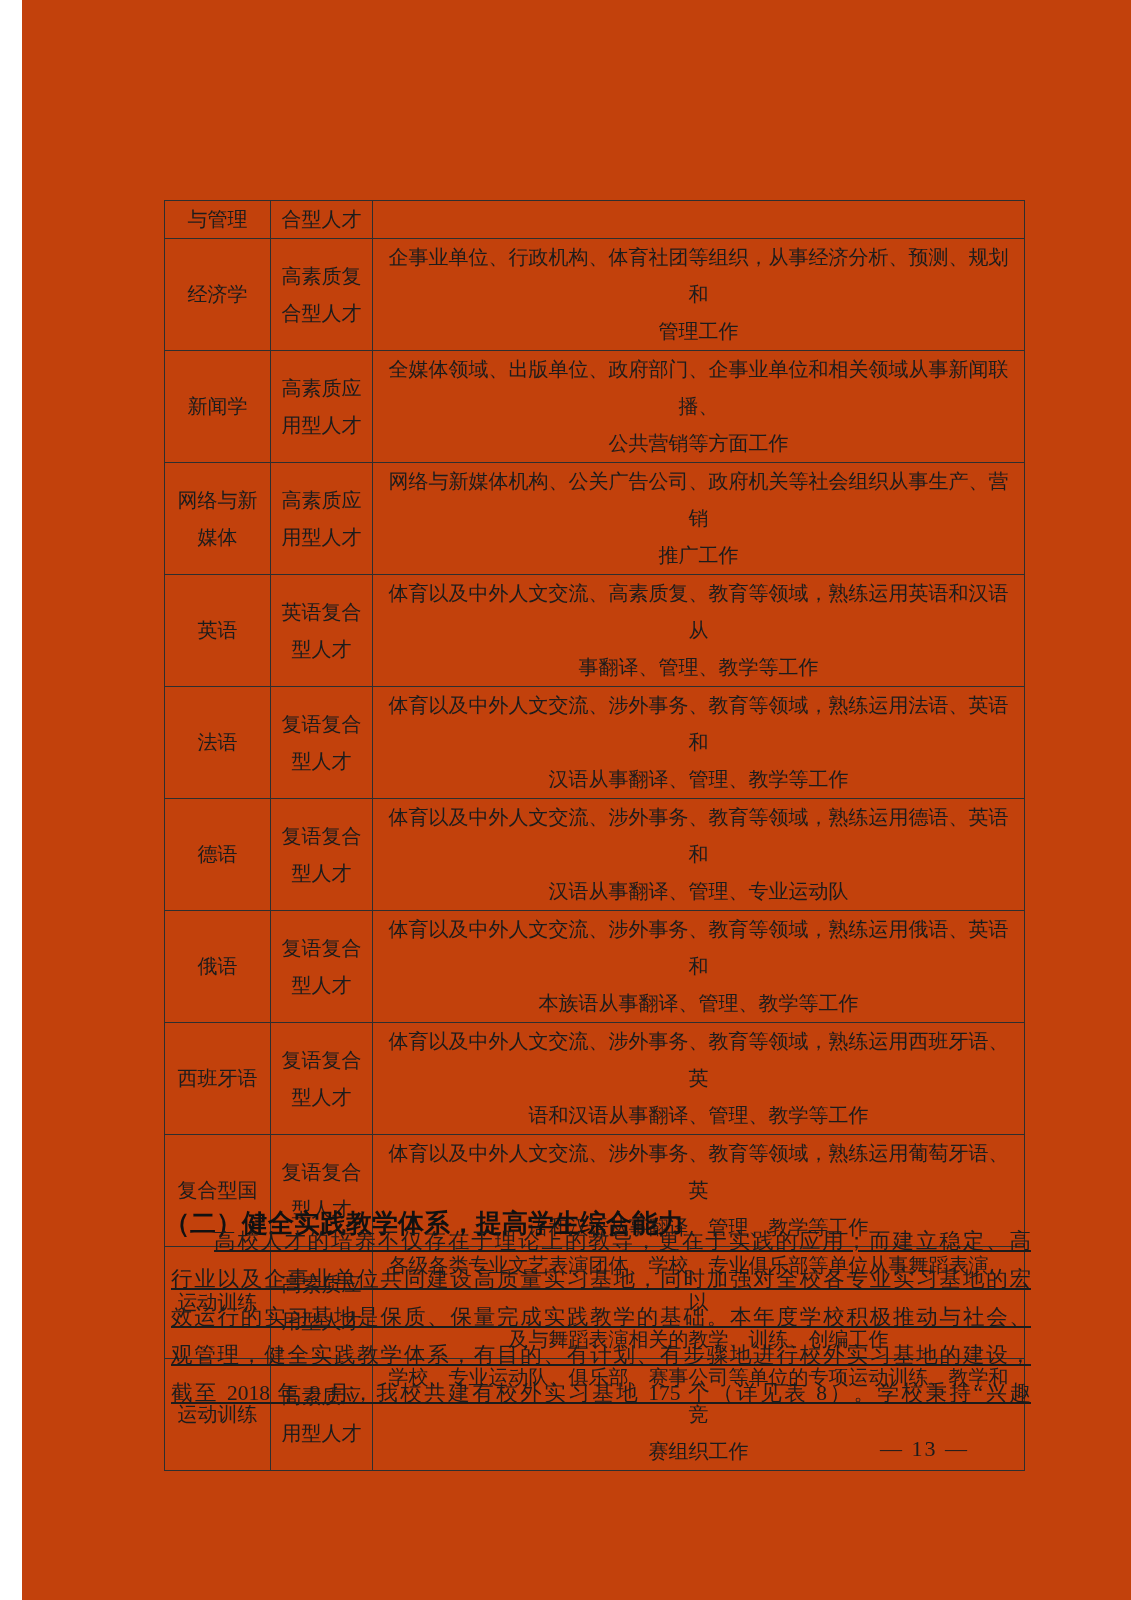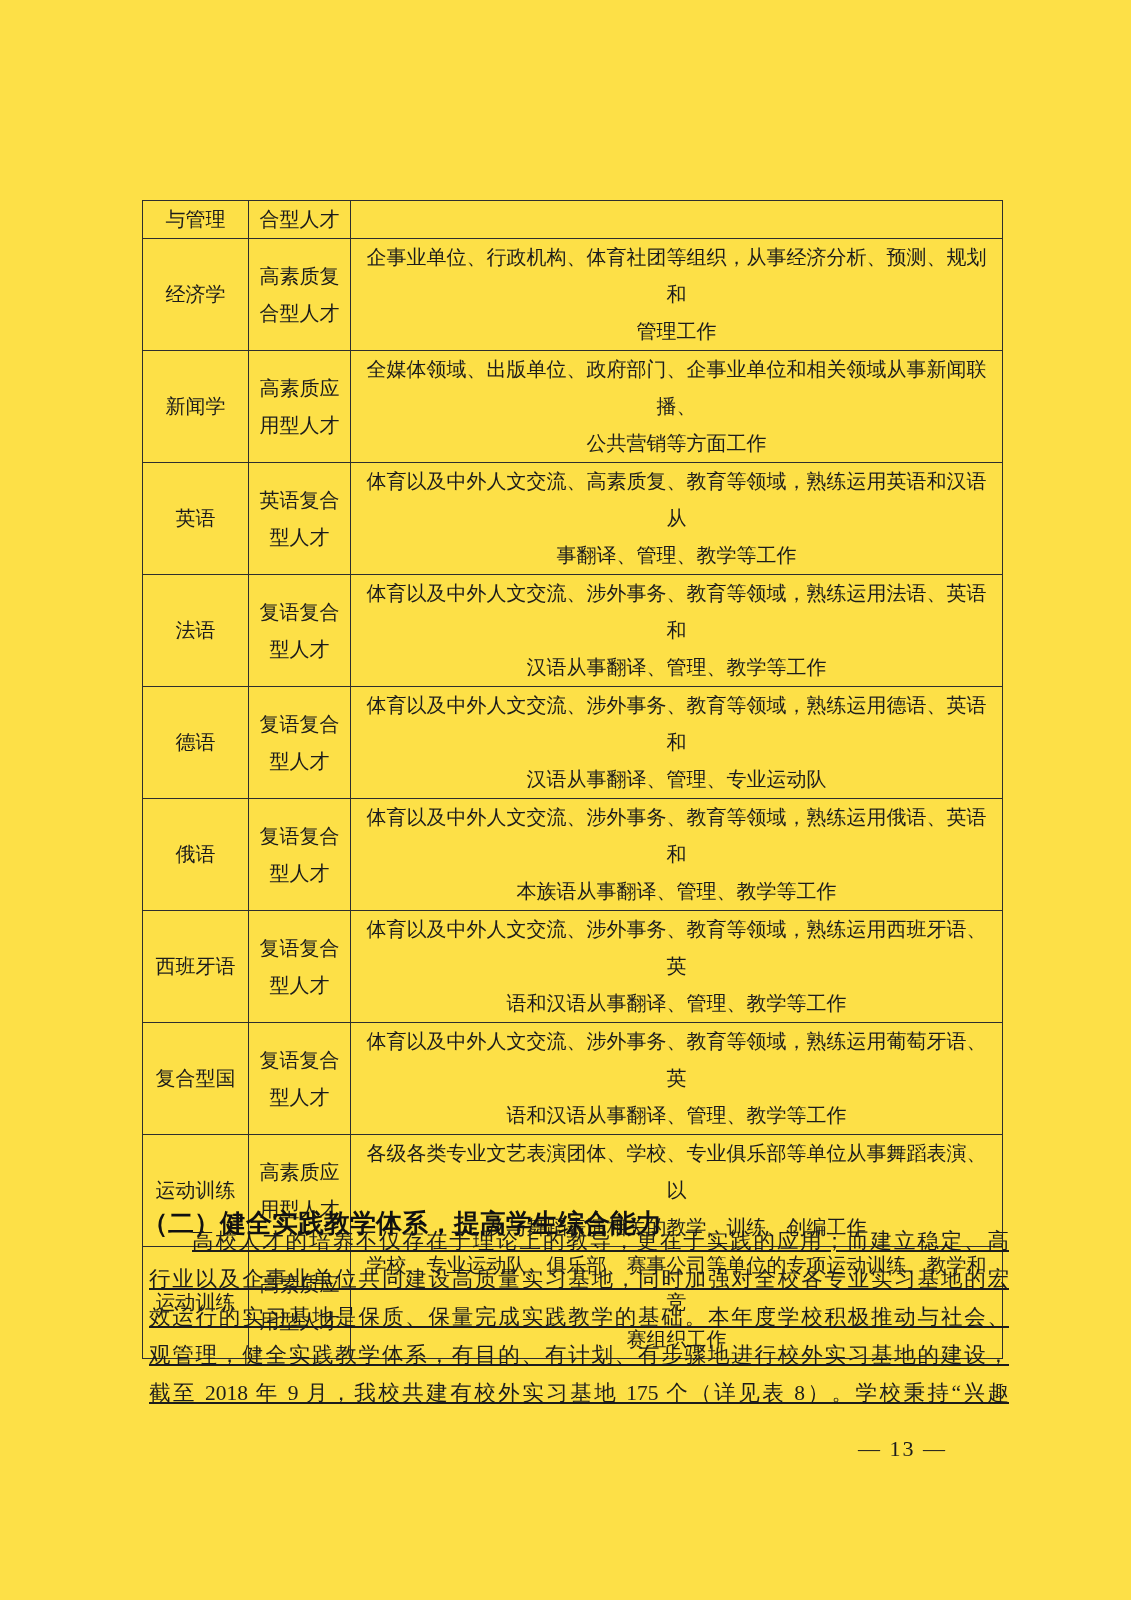--- a/index.html
+++ b/index.html
@@ -4,21 +4,21 @@
 <style>
   html, body { margin: 0; padding: 0; }
   body {
     width: 1131px; height: 1600px;
     background: #ffffff;
     font-family: "Liberation Serif", "DejaVu Serif", serif;
     color: #1c1c1c;
     position: relative;
     overflow: hidden;
   }
-  .page { position: absolute; inset: 0; background: #fde047; }
+  .page { position: absolute; inset: 0; background: #c2410c; margin-left: 22px; }
 
   table.majors {
     position: absolute;
     left: 142px; top: 200px;
     width: 860px;
     border-collapse: collapse;
     table-layout: fixed;
   }
   table.majors td {
     border: 1.5px solid #2e2e2e;
@@ -97,20 +97,28 @@
 管理工作</td>
       </tr>
       <tr class="row-double">
         <td>新闻学</td>
         <td>高素质应
 用型人才</td>
         <td>全媒体领域、出版单位、政府部门、企事业单位和相关领域从事新闻联播、
 公共营销等方面工作</td>
       </tr>
       <tr class="row-double">
+        <td>网络与新
+媒体</td>
+        <td>高素质应
+用型人才</td>
+        <td>网络与新媒体机构、公关广告公司、政府机关等社会组织从事生产、营销
+推广工作</td>
+      </tr>
+      <tr class="row-double">
         <td>英语</td>
         <td>英语复合
 型人才</td>
         <td>体育以及中外人文交流、高素质复、教育等领域，熟练运用英语和汉语从
 事翻译、管理、教学等工作</td>
       </tr>
       <tr class="row-double">
         <td>法语</td>
         <td>复语复合
 型人才</td>

